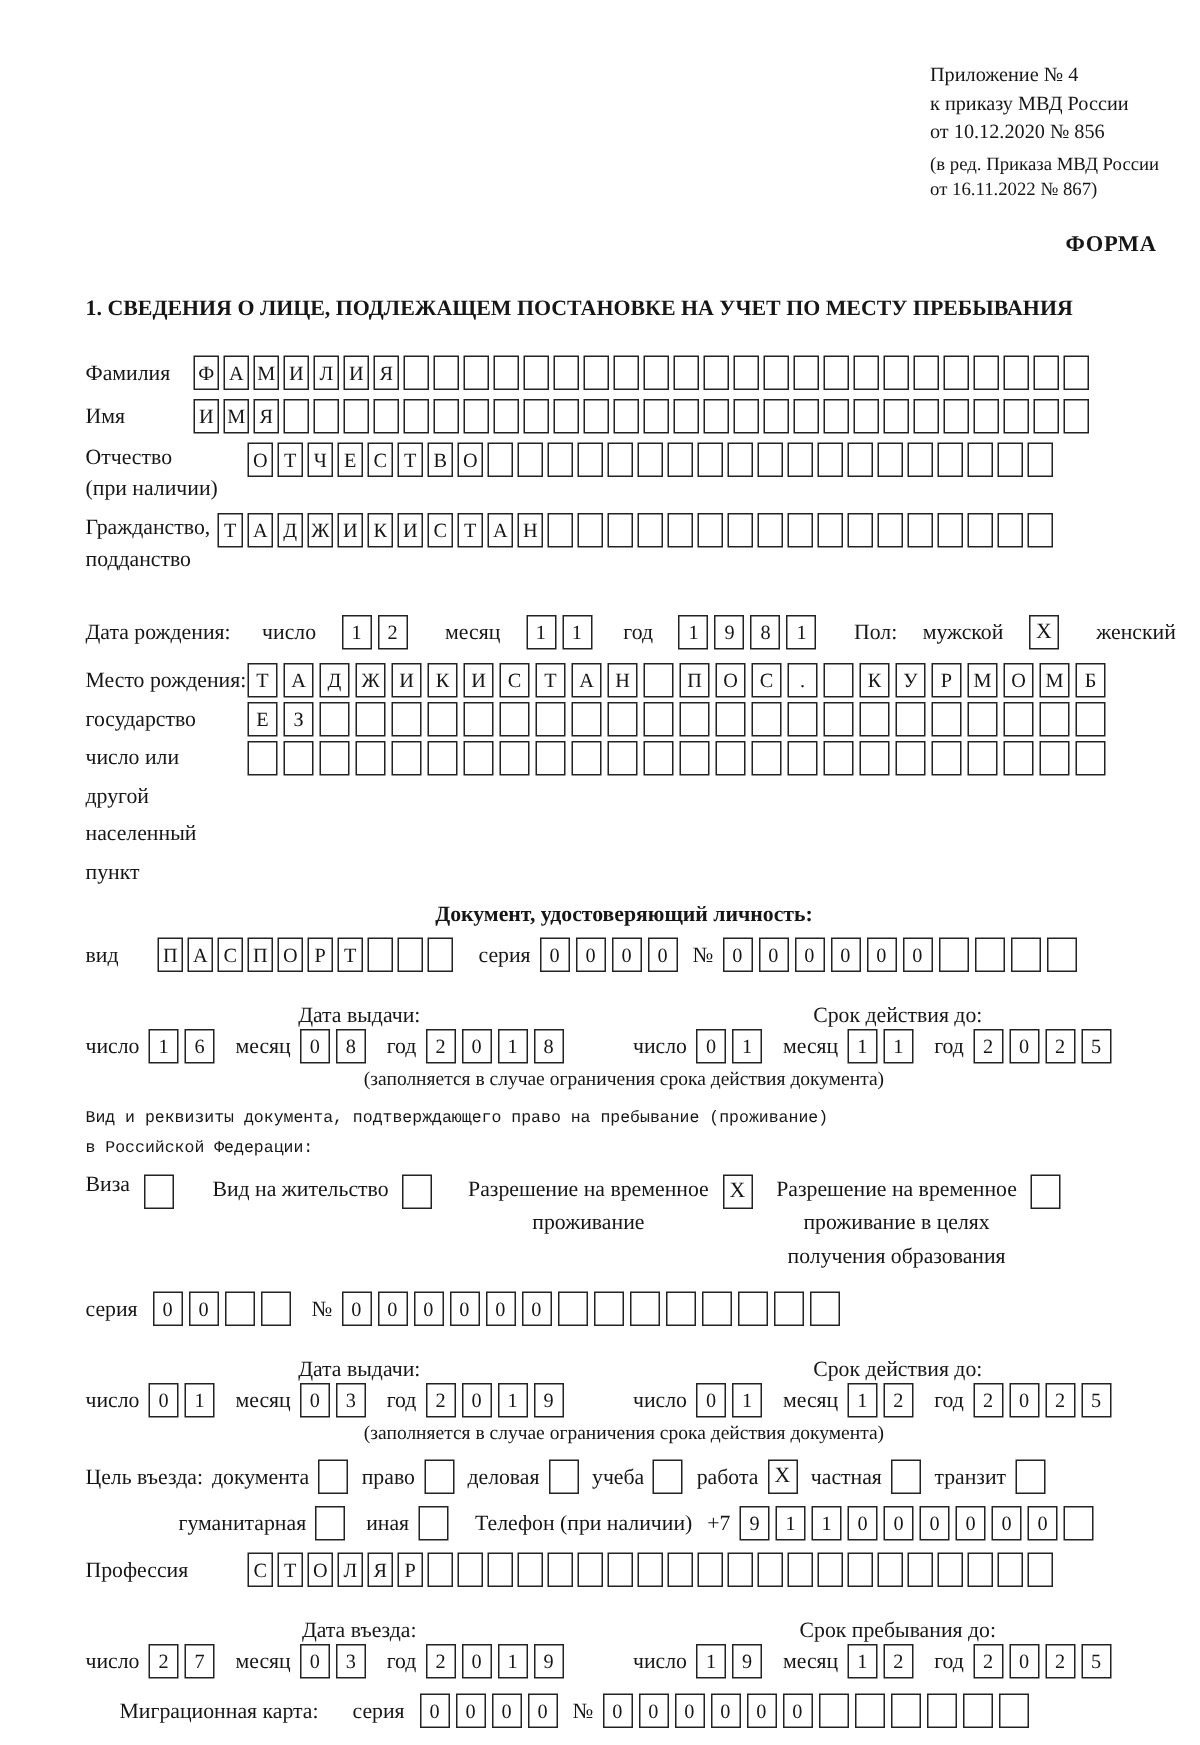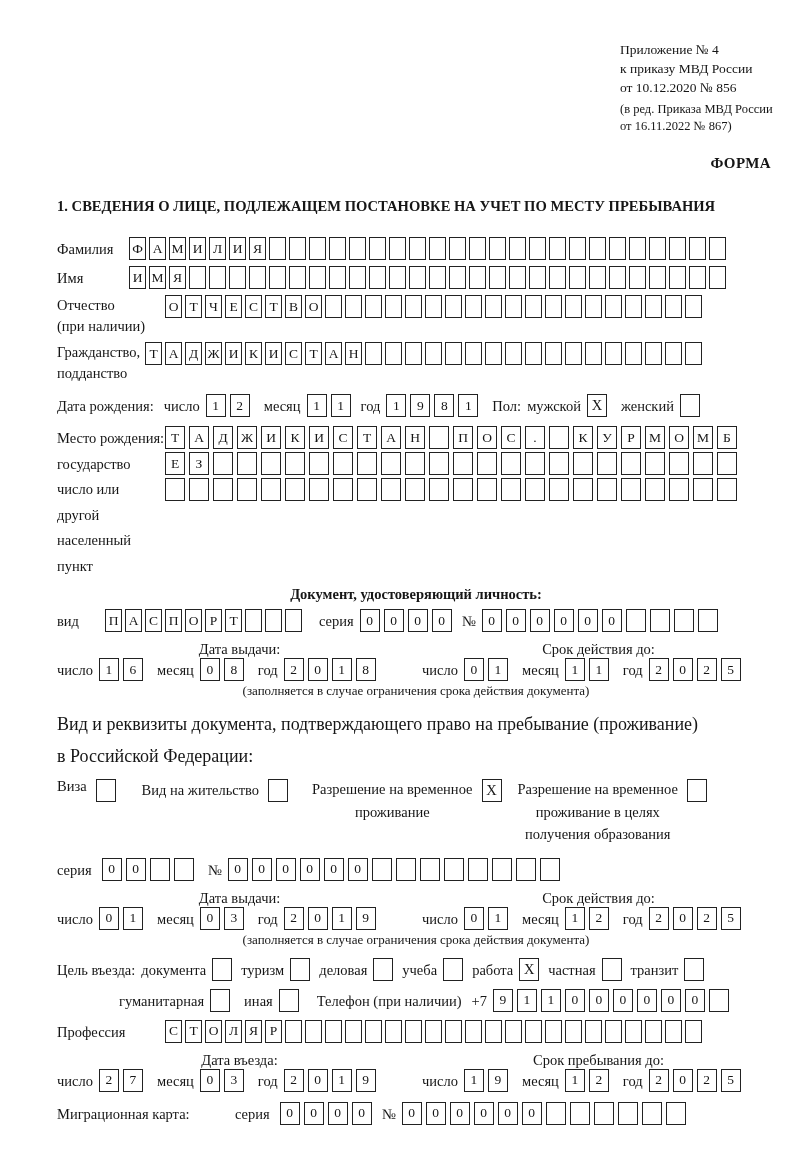--- a/index.html
+++ b/index.html
@@ -25,26 +25,26 @@
         text-align:center;line-height:21px;font-size:14.5px;flex-shrink:0;}
 
   .bp-labels{width:108px;flex-shrink:0;font-size:14.5px;line-height:25.5px;}
   .bp-cells .cells{margin-bottom:3px;}
 
   .center-bold{text-align:center;font-weight:bold;font-size:14.5px;margin:7px 0 6px;}
   .mr6{margin-right:6px;} .mr10{margin-right:10px;} .mr14{margin-right:14px;}
   .twocol{display:flex;align-items:flex-start;}
   .col-l{width:365px;flex-shrink:0;}
   .col-r{flex:1;}
-  .hd{font-size:14.5px;text-align:center;margin-top:3px;}
+  .hd{font-size:14.5px;text-align:center;margin-top:15px;}
   .dg{display:flex;align-items:flex-start;}
   .dg .flabel{margin-right:6px;}
   .dg .cells{margin-right:10px;}
   .note-r{text-align:center;font-size:13px;margin:1px 0 10px;}
-  .intro{font-size:18px;line-height:1.75;}
+  .intro{font-size:11px;line-height:1.75;font-family:Liberation Mono, monospace;}
   .opt-row{display:flex;align-items:flex-start;margin:6px 0 12px;}
   .opt{display:flex;align-items:flex-start;font-size:14.5px;}
   .olines{text-align:center;line-height:1.55;}
   .opt .cbox{margin-left:9px;margin-top:1px;}
   .purpose-row{flex-wrap:nowrap;}
   .pitem{display:flex;align-items:flex-start;margin-right:9px;}
   .pitem .flabel{margin-right:6px;}
 </style>
 </head>
 <body>
@@ -203,21 +203,21 @@
         <span class="cell"></span>
         <span class="cell"></span>
         <span class="cell"></span>
         <span class="cell"></span>
         <span class="cell"></span>
         <span class="cell"></span>
         <span class="cell"></span>
       </span>
   </div>
 
-  <div class="frow" style="margin-top:10px;">
+  <div class="frow" style="margin-top:26px;gap:11px;">
     <span class="flabel mr10">Дата рождения:</span>
     <span class="flabel mr6">число</span>
     <span class="cells wide mr10">
         <span class="cell">1</span>
         <span class="cell">2</span>
       </span>
     <span class="flabel mr6">месяц</span>
     <span class="cells wide mr6">
         <span class="cell">1</span>
         <span class="cell">1</span>
@@ -513,21 +513,21 @@
   </div>
   <div class="note-r">(заполняется в случае ограничения срока действия документа)</div>
 
   <div class="frow purpose-row">
     <span class="flabel mr6">Цель въезда:</span>
     <span class="pitem">
         <span class="flabel">документа</span>
         <span class="cbox"></span>
       </span>
     <span class="pitem">
-        <span class="flabel">туризм</span>
+        <span class="flabel">право</span>
         <span class="cbox"></span>
       </span>
     <span class="pitem">
         <span class="flabel">деловая</span>
         <span class="cbox"></span>
       </span>
     <span class="pitem">
         <span class="flabel">учеба</span>
         <span class="cbox"></span>
       </span>
@@ -641,21 +641,21 @@
       <span class="flabel">год</span>
       <span class="cells wide">
           <span class="cell">2</span>
           <span class="cell">0</span>
           <span class="cell">2</span>
           <span class="cell">5</span>
         </span>
     </div>
   </div>
 
-  <div class="frow" style="margin-top:9px;">
+  <div class="frow" style="margin-top:9px;text-align:center;">
     <span class="flabel" style="width:178px;">Миграционная карта:</span>
     <span class="flabel mr10">серия</span>
     <span class="cells wide mr6">
         <span class="cell">0</span>
         <span class="cell">0</span>
         <span class="cell">0</span>
         <span class="cell">0</span>
       </span>
     <span class="flabel mr6">№</span>
     <span class="cells wide">

